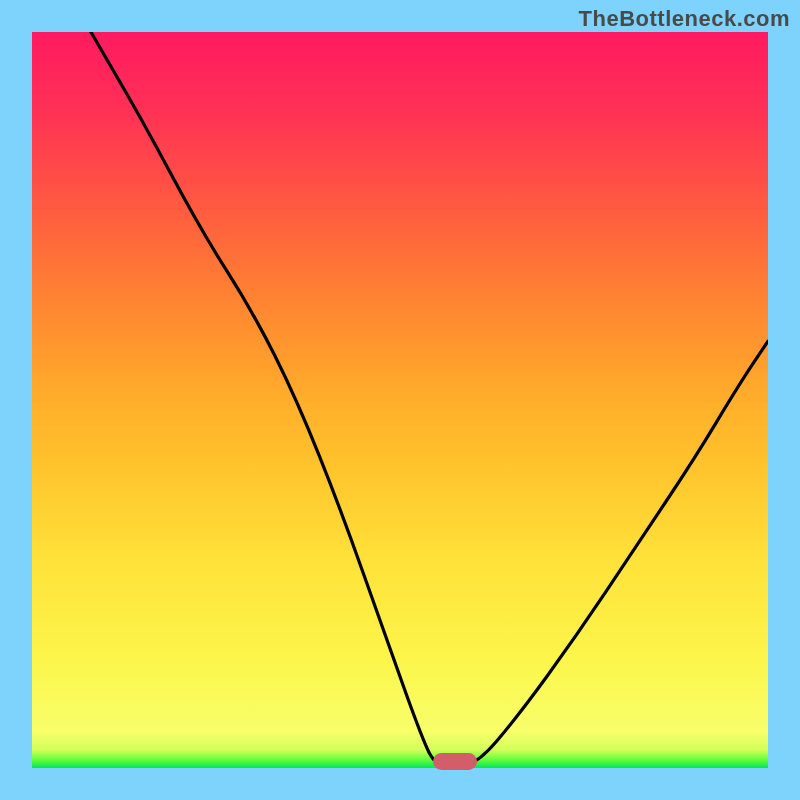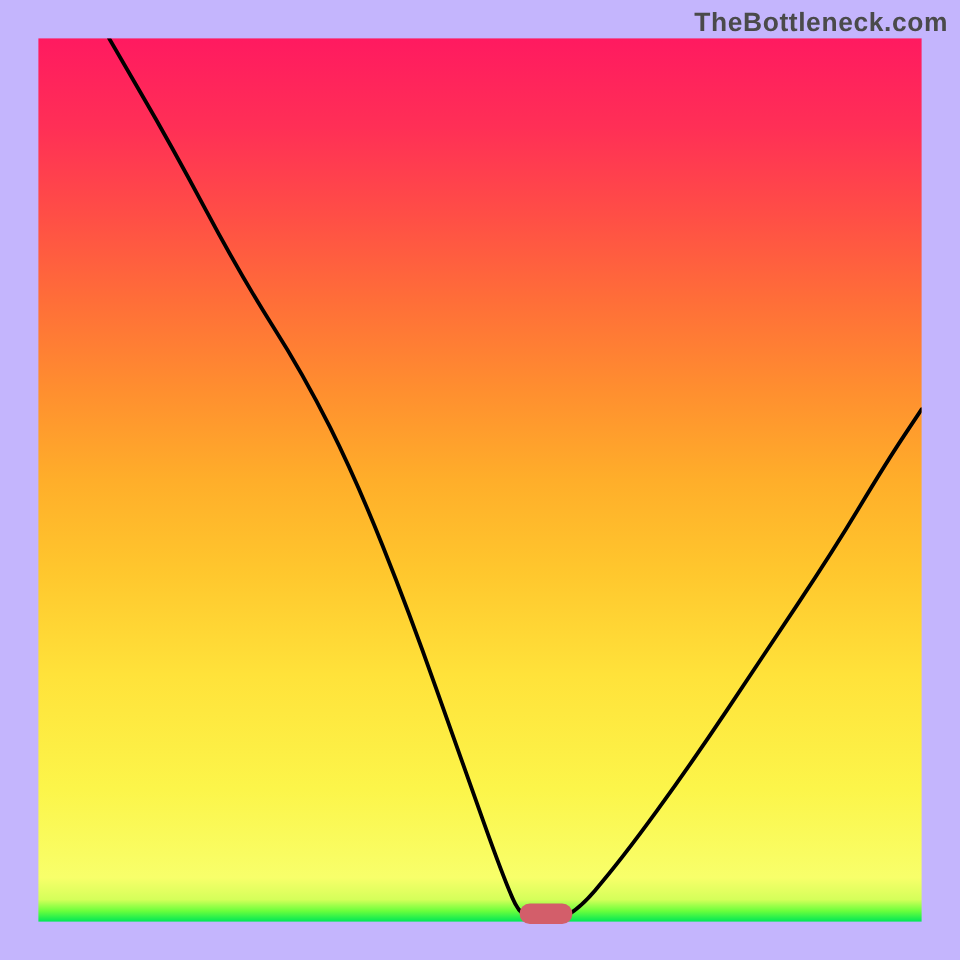--- a/index.html
+++ b/index.html
@@ -9,21 +9,21 @@
     height: 800px;
     overflow: hidden;
     background: #000;
   }
   .frame {
     position: absolute;
     left: 0;
     top: 0;
     width: 800px;
     height: 800px;
-    background: #c4b5fd;
+    background: #7dd3fc;
   }
   .plot-area {
     position: absolute;
     left: 32px;
     top: 32px;
     width: 736px;
     height: 736px;
     
     background: linear-gradient(
       to top,

